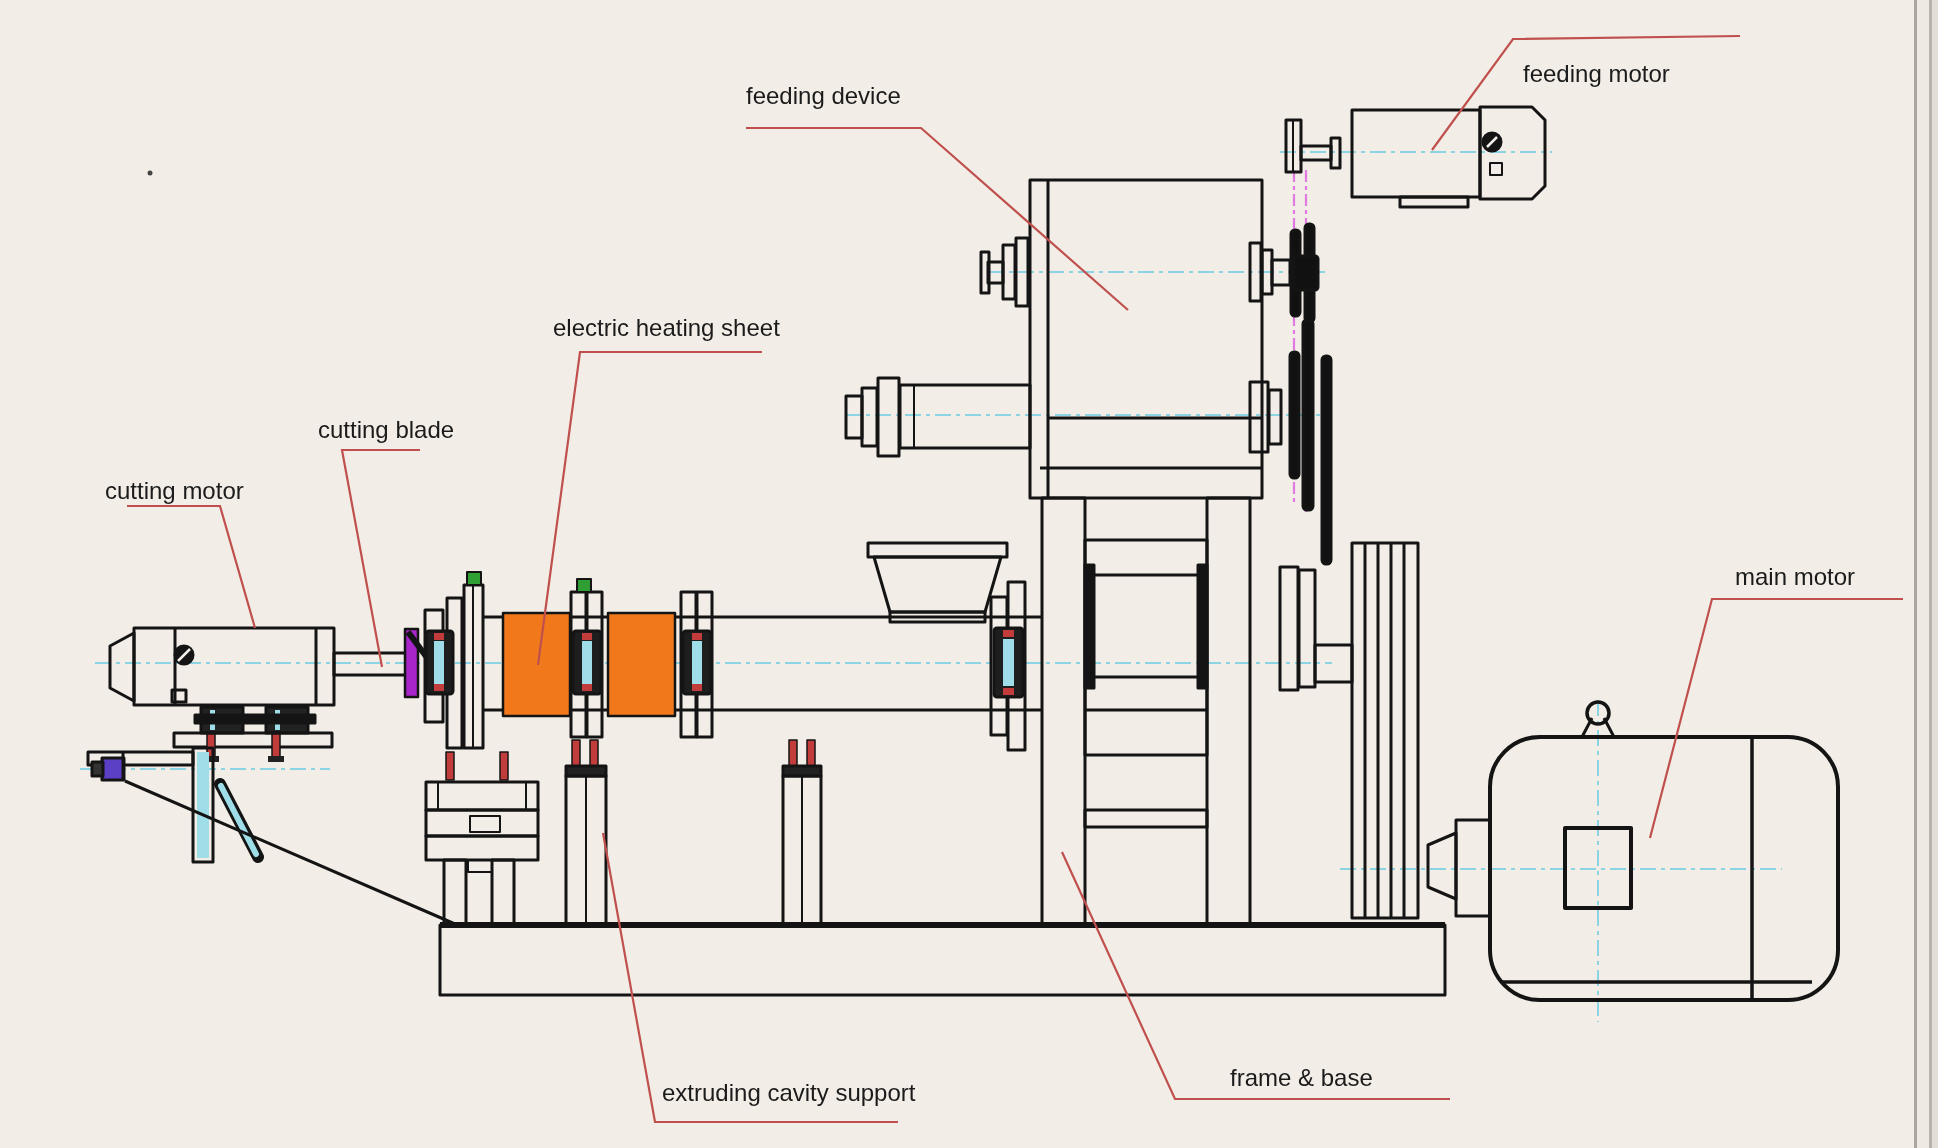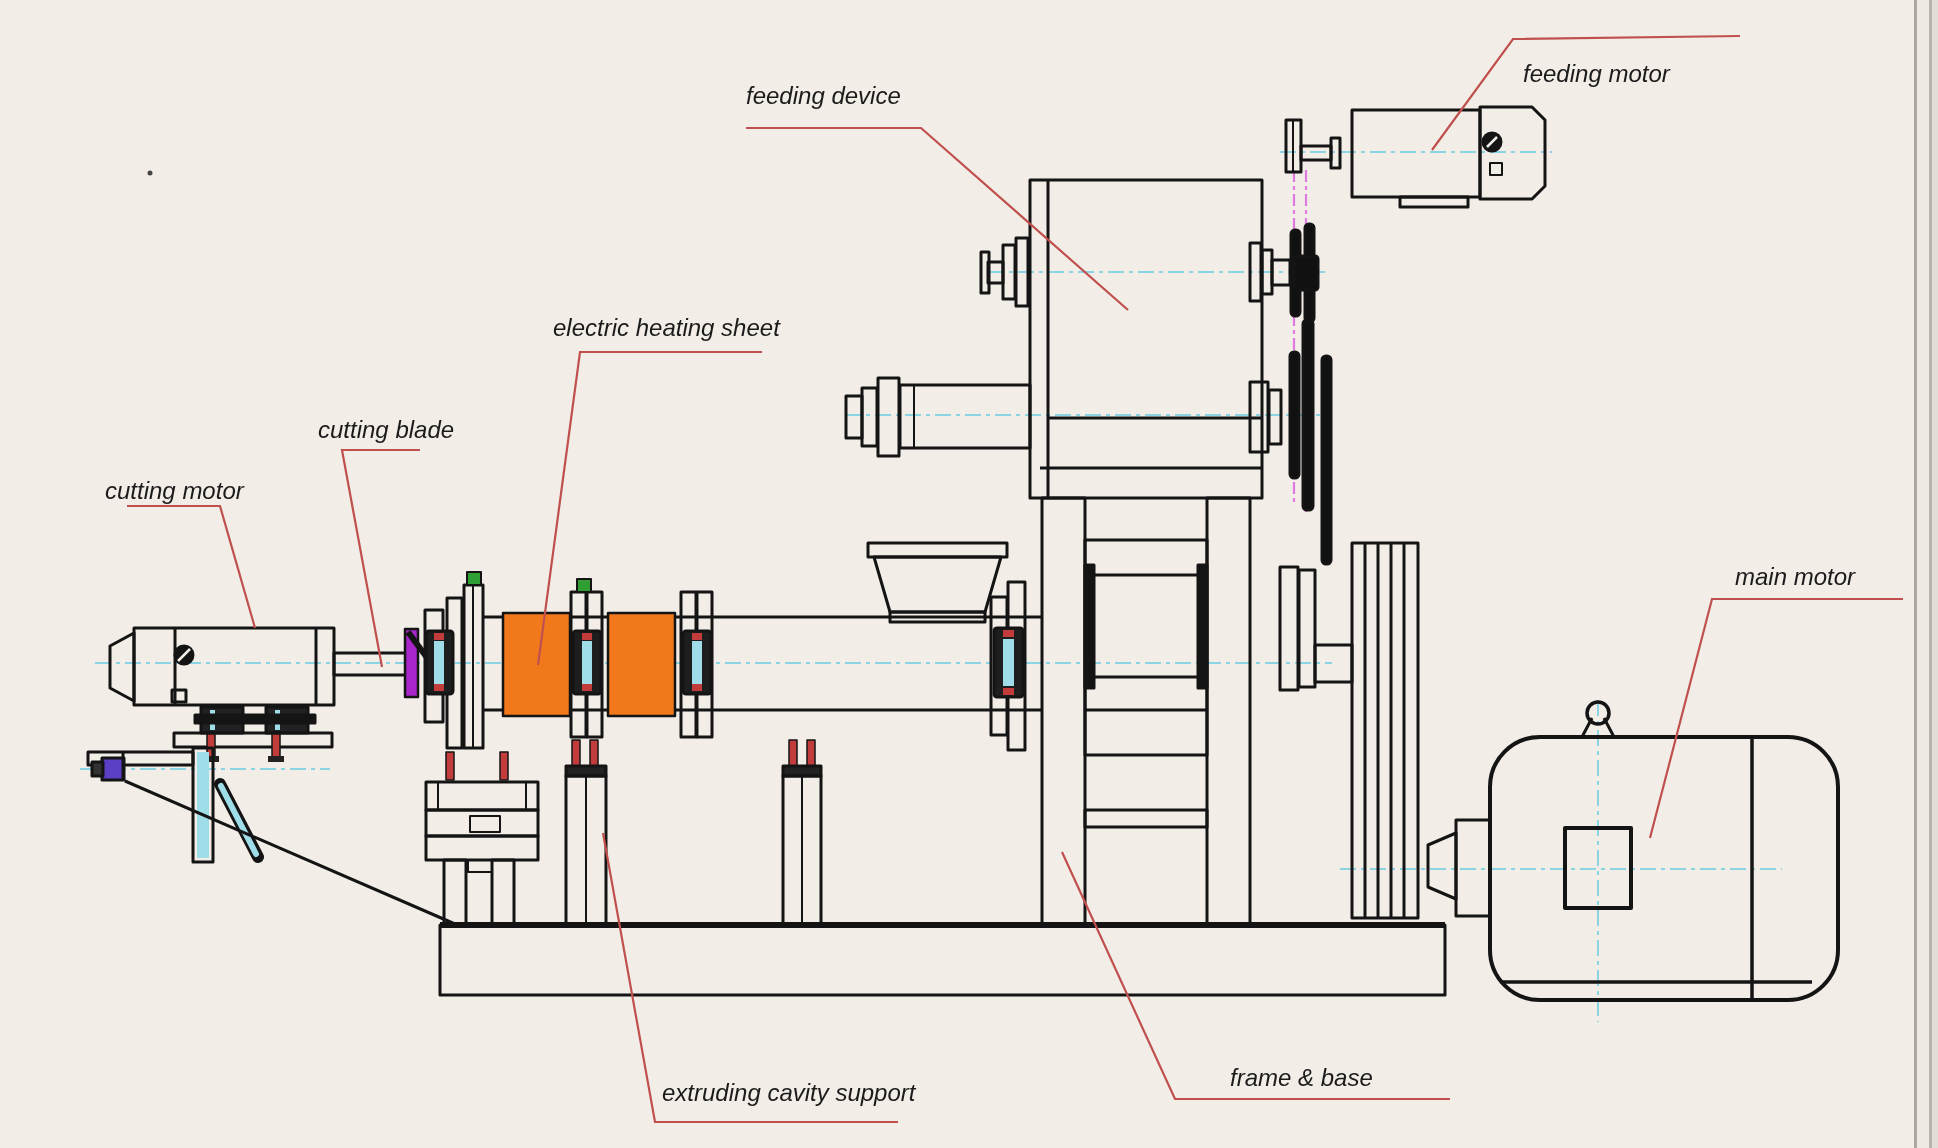--- a/index.html
+++ b/index.html
@@ -1,17 +1,17 @@
 <!DOCTYPE html>
 <html><head>
 <meta charset="utf-8">
 <style>
   html,body{margin:0;padding:0;background:#9a958f;}
   .page{position:relative;width:1938px;height:1148px;overflow:hidden;
-        font-family:"Liberation Sans", sans-serif;font-style:italic;}
+        font-family:"Liberation Sans", sans-serif;}
   svg{position:absolute;left:0;top:0;display:block;}
   text{font-family:"Liberation Sans", sans-serif;font-size:24px;}
 </style>
 </head>
 <body>
 
 <div class="page">
 <svg width="1938" height="1148" viewBox="0 0 1938 1148">
 
   <rect x="0" y="0" width="1938" height="1148" fill="#f2ede7"></rect>

